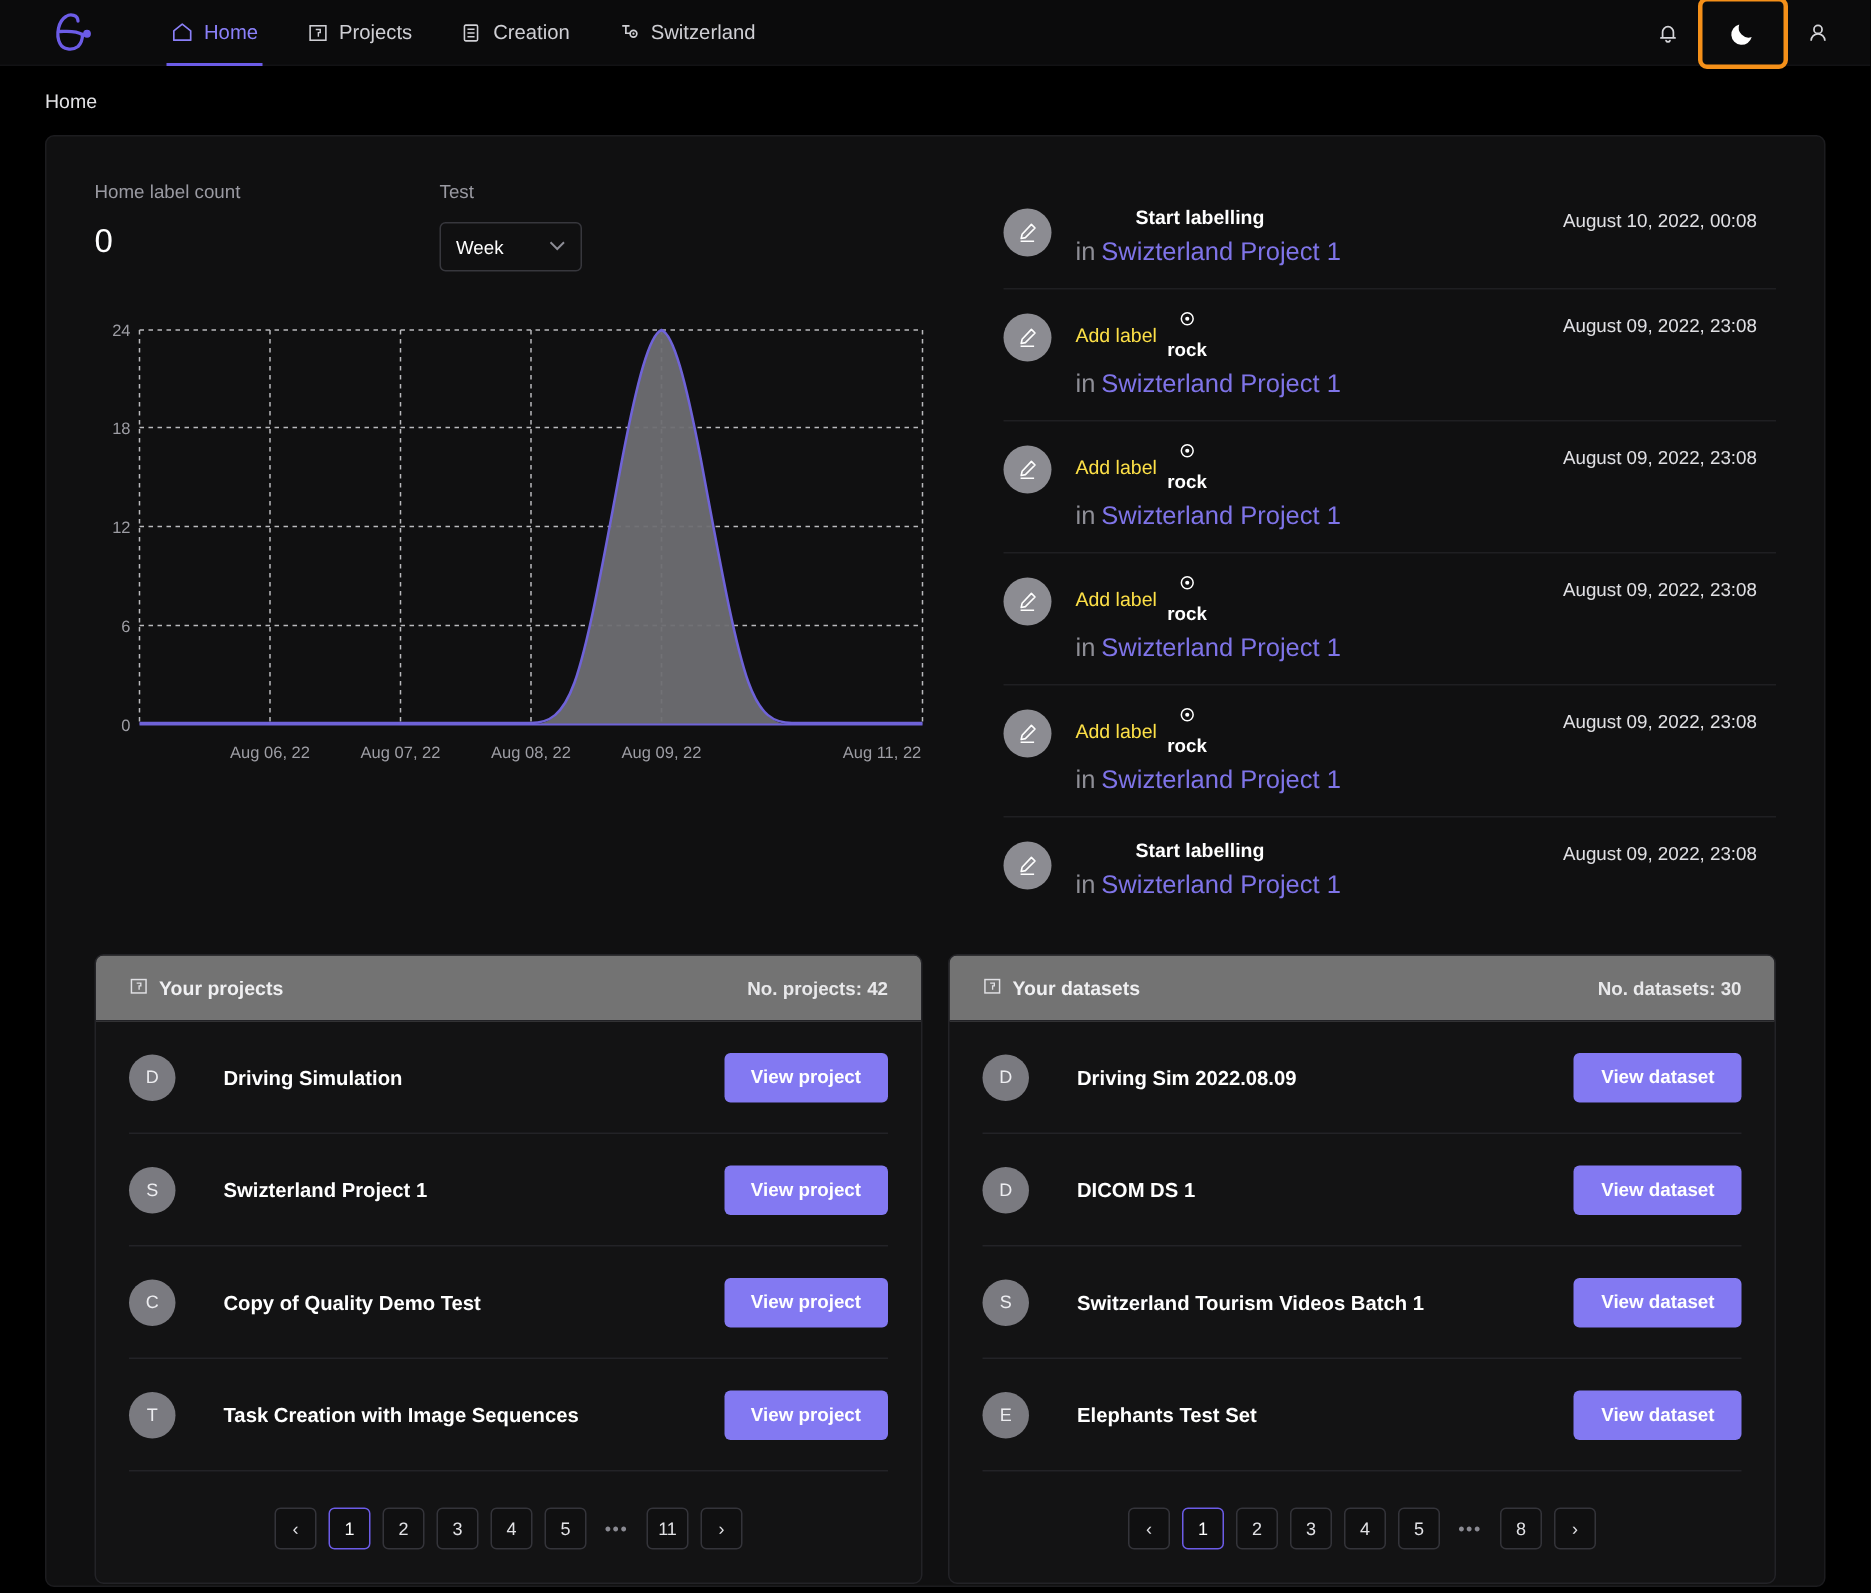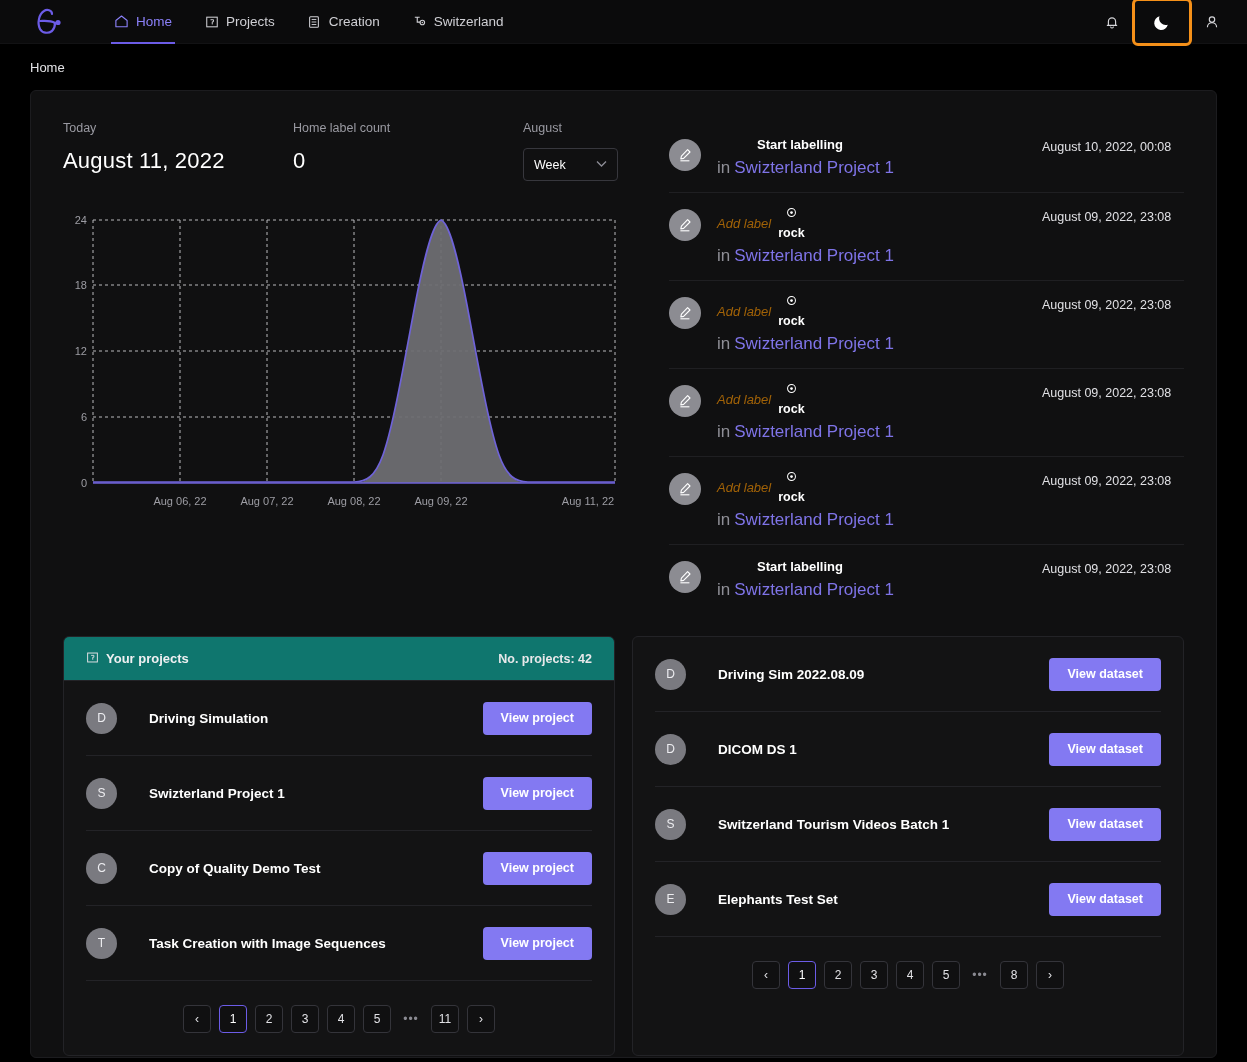--- a/index.html
+++ b/index.html
@@ -94,39 +94,39 @@
   .feed-row:last-child { border-bottom: none; }
   .feed-avatar {
     width: 32px; height: 32px; border-radius: 50%;
     background: #8c8c92; flex-shrink: 0;
     display: flex; align-items: center; justify-content: center;
     margin-top: 2px;
   }
   .feed-body { flex: 1; padding-left: 16px; }
   .feed-title-line { display: flex; align-items: center; gap: 7px; font-size: 13px; }
   .act-start { color: #ffffff; font-weight: bold; margin-left: 40px; }
-  .act-add { color: #a16207; font-style: italic; }
+  .act-add { color: #fde047; }
   .label-chip { display:flex; align-items:center; gap:5px; font-weight:bold; color:#ffffff; font-size:12.5px;flex-direction:column;}
   .feed-sub { margin-top: 6px; font-size: 17px; color: #8e8e96; }
   .feed-sub .proj-link { color: #7f74e8; margin-left: 4px; cursor: pointer; }
   .feed-time { width: 150px; font-size: 12.5px; color: #e0e0e4; line-height: 1.55; padding-left: 8px; padding-top:1px;}
 
   
   .panels { display: flex; gap: 17px; padding: 22px 32px 0 32px; }
   .panel {
     flex: 1;
     background: #131314;
     border: 1px solid #232327;
     border-radius: 6px;
     overflow: hidden;
   }
   .panel-head {
     height: 44px; display: flex; align-items: center;
     padding: 0 22px; border-bottom: 1px solid #232327;
-    background: #0f766e;
+    background: #737373;
   }
   .panel-title { display:flex; align-items:center; gap: 7px; font-size: 13px; font-weight: bold; color: #f0f0f2;}
   .panel-count { margin-left: auto; font-size: 12.5px; font-weight: bold; color: #e8e8ea; }
   .panel-body { padding: 0 22px; }
   .prow {
     display: flex; align-items: center; height: 75px;
     border-bottom: 1px solid #232327;
   }
   .prow:last-of-type { border-bottom: 1px solid #232327; }
   .p-avatar {
@@ -231,29 +231,25 @@
   <span>Home</span>
 </div>
 
 <div class="main-card">
 
   <div class="top-section">
 
     <div class="chart-col">
       <div class="stats-row">
         <div class="stat" style="width:230px">
-          <div class="stat-label">Today</div>
-          <div class="stat-date">August 11, 2022</div>
-        </div>
-        <div class="stat" style="width:230px">
           <div class="stat-label">Home label count</div>
           <div class="stat-count">0</div>
         </div>
         <div class="stat sel-wrap">
-          <div class="stat-label">August</div>
+          <div class="stat-label">Test</div>
           <div class="select-box">
             <span>Week</span>
             <span class="caret">
               <svg width="11" height="8" viewBox="0 0 11 8">
                   <path d="M1 1.5 5.5 6 10 1.5" fill="none" stroke="#8d8d96" stroke-width="1.3"></path>
                 </svg>
             </span>
           </div>
         </div>
       </div>
@@ -496,20 +492,32 @@
           <div class="pg">4</div>
           <div class="pg">5</div>
           <div class="pg dots">•••</div>
           <div class="pg">11</div>
           <div class="pg">›</div>
         </div>
       </div>
     </div>
 
     <div class="panel">
+      <div class="panel-head">
+        <div class="panel-title">
+          <span>
+            <svg width="13" height="13" viewBox="0 0 16 16">
+                <rect x="2" y="2.5" width="12" height="11" fill="none" stroke="#e0e0e4" stroke-width="1.2"></rect>
+                <path d="M6.3 5.4h3.4v2.3H8.3v3.1" stroke="#e0e0e4" stroke-width="1.1" fill="none"></path>
+              </svg>
+          </span>
+          <span>Your datasets</span>
+        </div>
+        <div class="panel-count">No. datasets: 30</div>
+      </div>
       <div class="panel-body">
         <div class="prow">
           <div class="p-avatar">D</div>
           <div class="p-name">Driving Sim 2022.08.09</div>
           <button class="p-btn">View dataset</button>
         </div>
         <div class="prow">
           <div class="p-avatar">D</div>
           <div class="p-name">DICOM DS 1</div>
           <button class="p-btn">View dataset</button>

